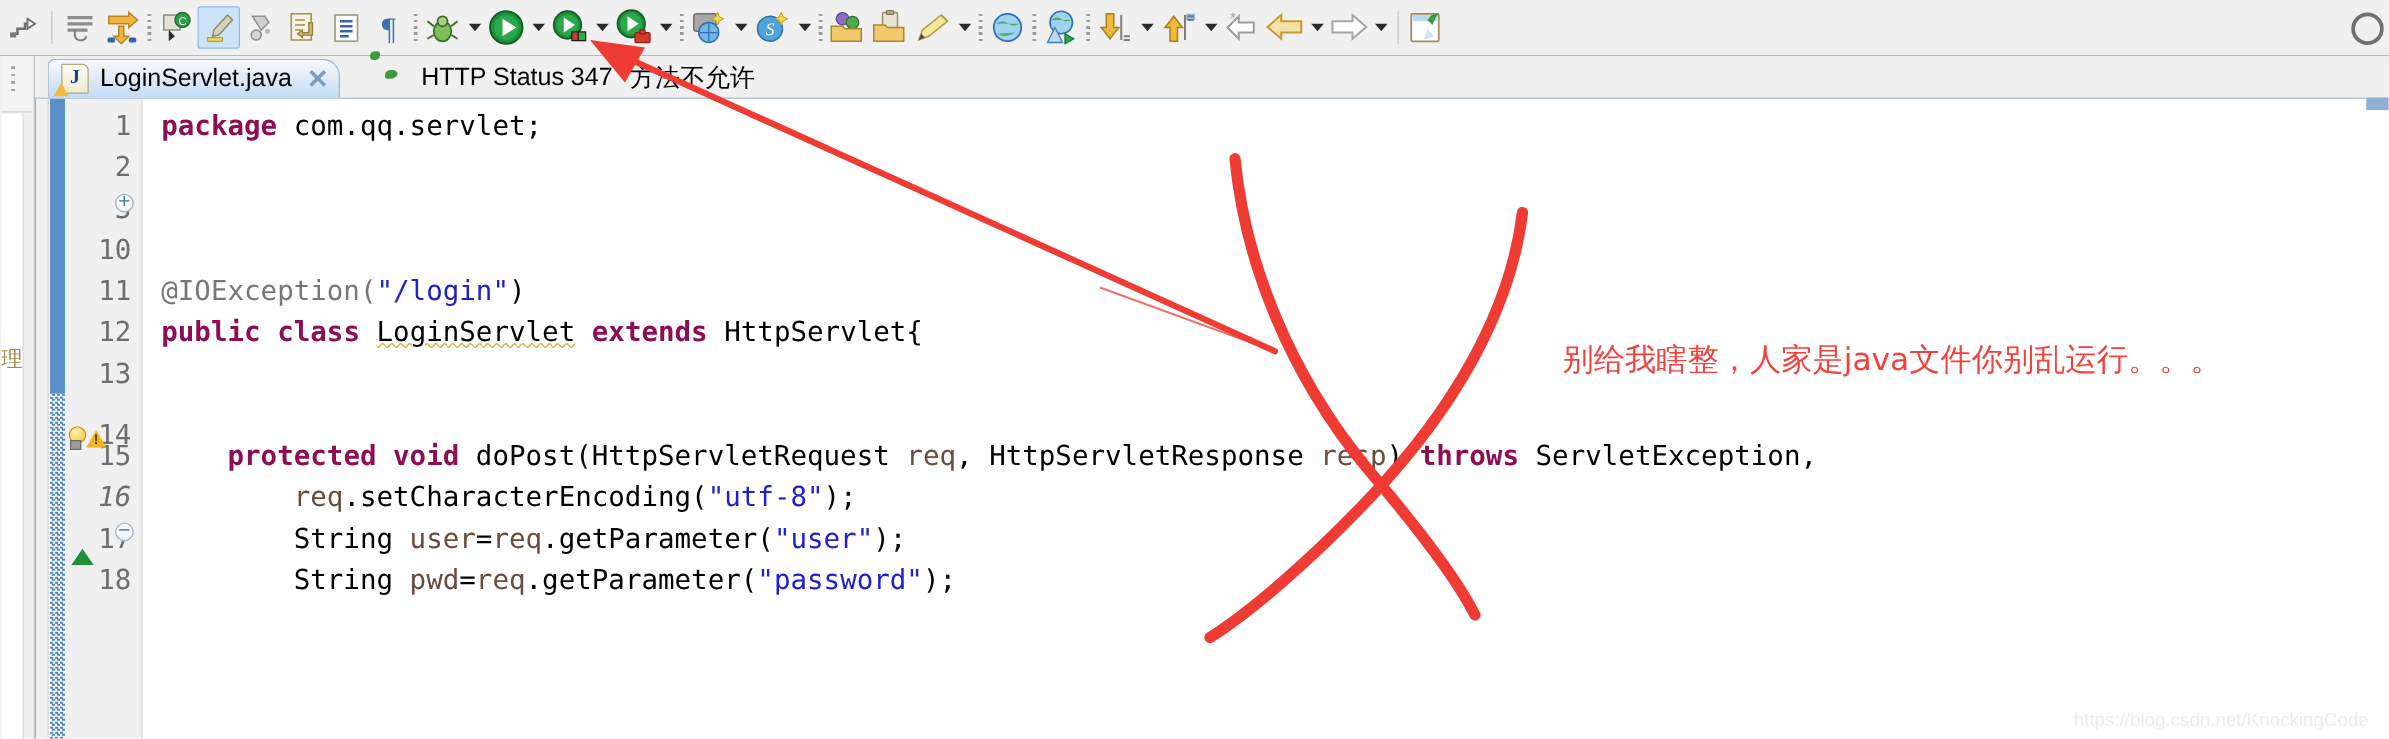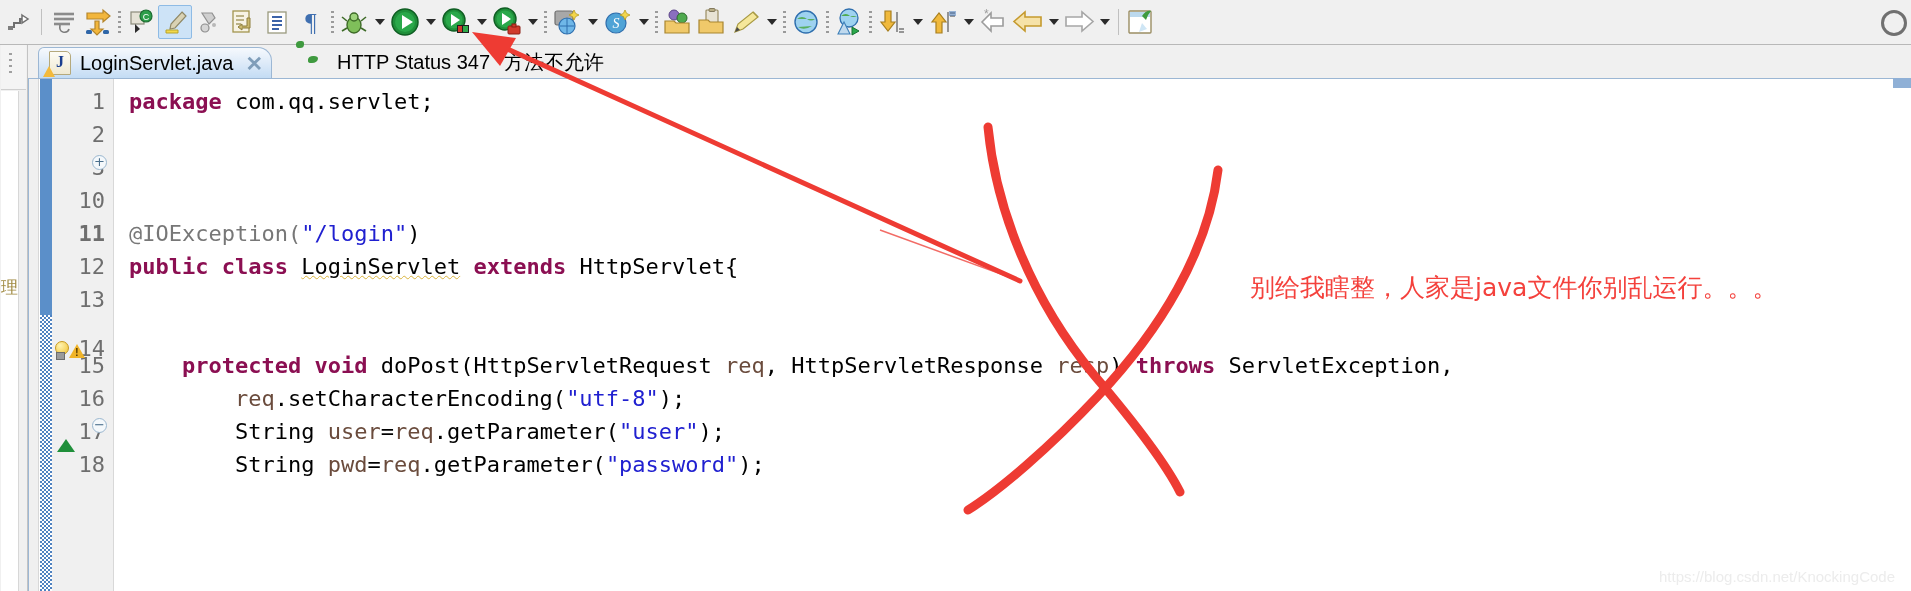--- a/index.html
+++ b/index.html
@@ -763,26 +763,26 @@
     <div class="change-bar">
       <div class="seg-blue" style="top:0px;   height:236px;"></div>
       <div class="seg-dither" style="top:236px; height:277px;"></div>
     </div>
 
     <div class="gutter">
         <div class="lineno" style="top: 6px;">1</div>
         <div class="lineno" style="top: 39px;">2</div>
         <div class="lineno" style="top: 72px;">3</div>
         <div class="lineno" style="top: 105px;">10</div>
-        <div class="lineno" style="top: 138px; font-weight: bold;">11</div>
+        <div class="lineno" style="top: 138px;">11</div>
         <div class="lineno" style="top: 171px;">12</div>
         <div class="lineno" style="top: 204px;">13</div>
         <div class="lineno" style="top: 253px;">14</div>
         <div class="lineno" style="top: 270px;">15</div>
-        <div class="lineno" style="top: 303px;">16</div>
+        <div class="lineno" style="top: 303px; font-style: italic;">16</div>
         <div class="lineno" style="top: 336px;">17</div>
         <div class="lineno" style="top: 369px;">18</div>
       </div>
 
     <div class="code-area">
         <div class="line code-line" style="top: 6px;"><span class="kw">package</span><span class="plain"> com.qq.servlet;</span></div>
         <div class="line code-line" style="top: 39px;"></div>
         <div class="line code-line" style="top: 105px;"></div>
         <div class="line code-line" style="top: 138px;"><span class="ann">@IOException(</span><span class="str">"/login"</span><span class="plain">)</span></div>
         <div class="line code-line" style="top: 171px;"><span class="kw">public</span><span class="plain"> </span><span class="kw">class</span><span class="plain"> </span><span class="squiggle">LoginServlet</span><span class="plain"> </span><span class="kw">extends</span><span class="plain"> HttpServlet{</span></div>

